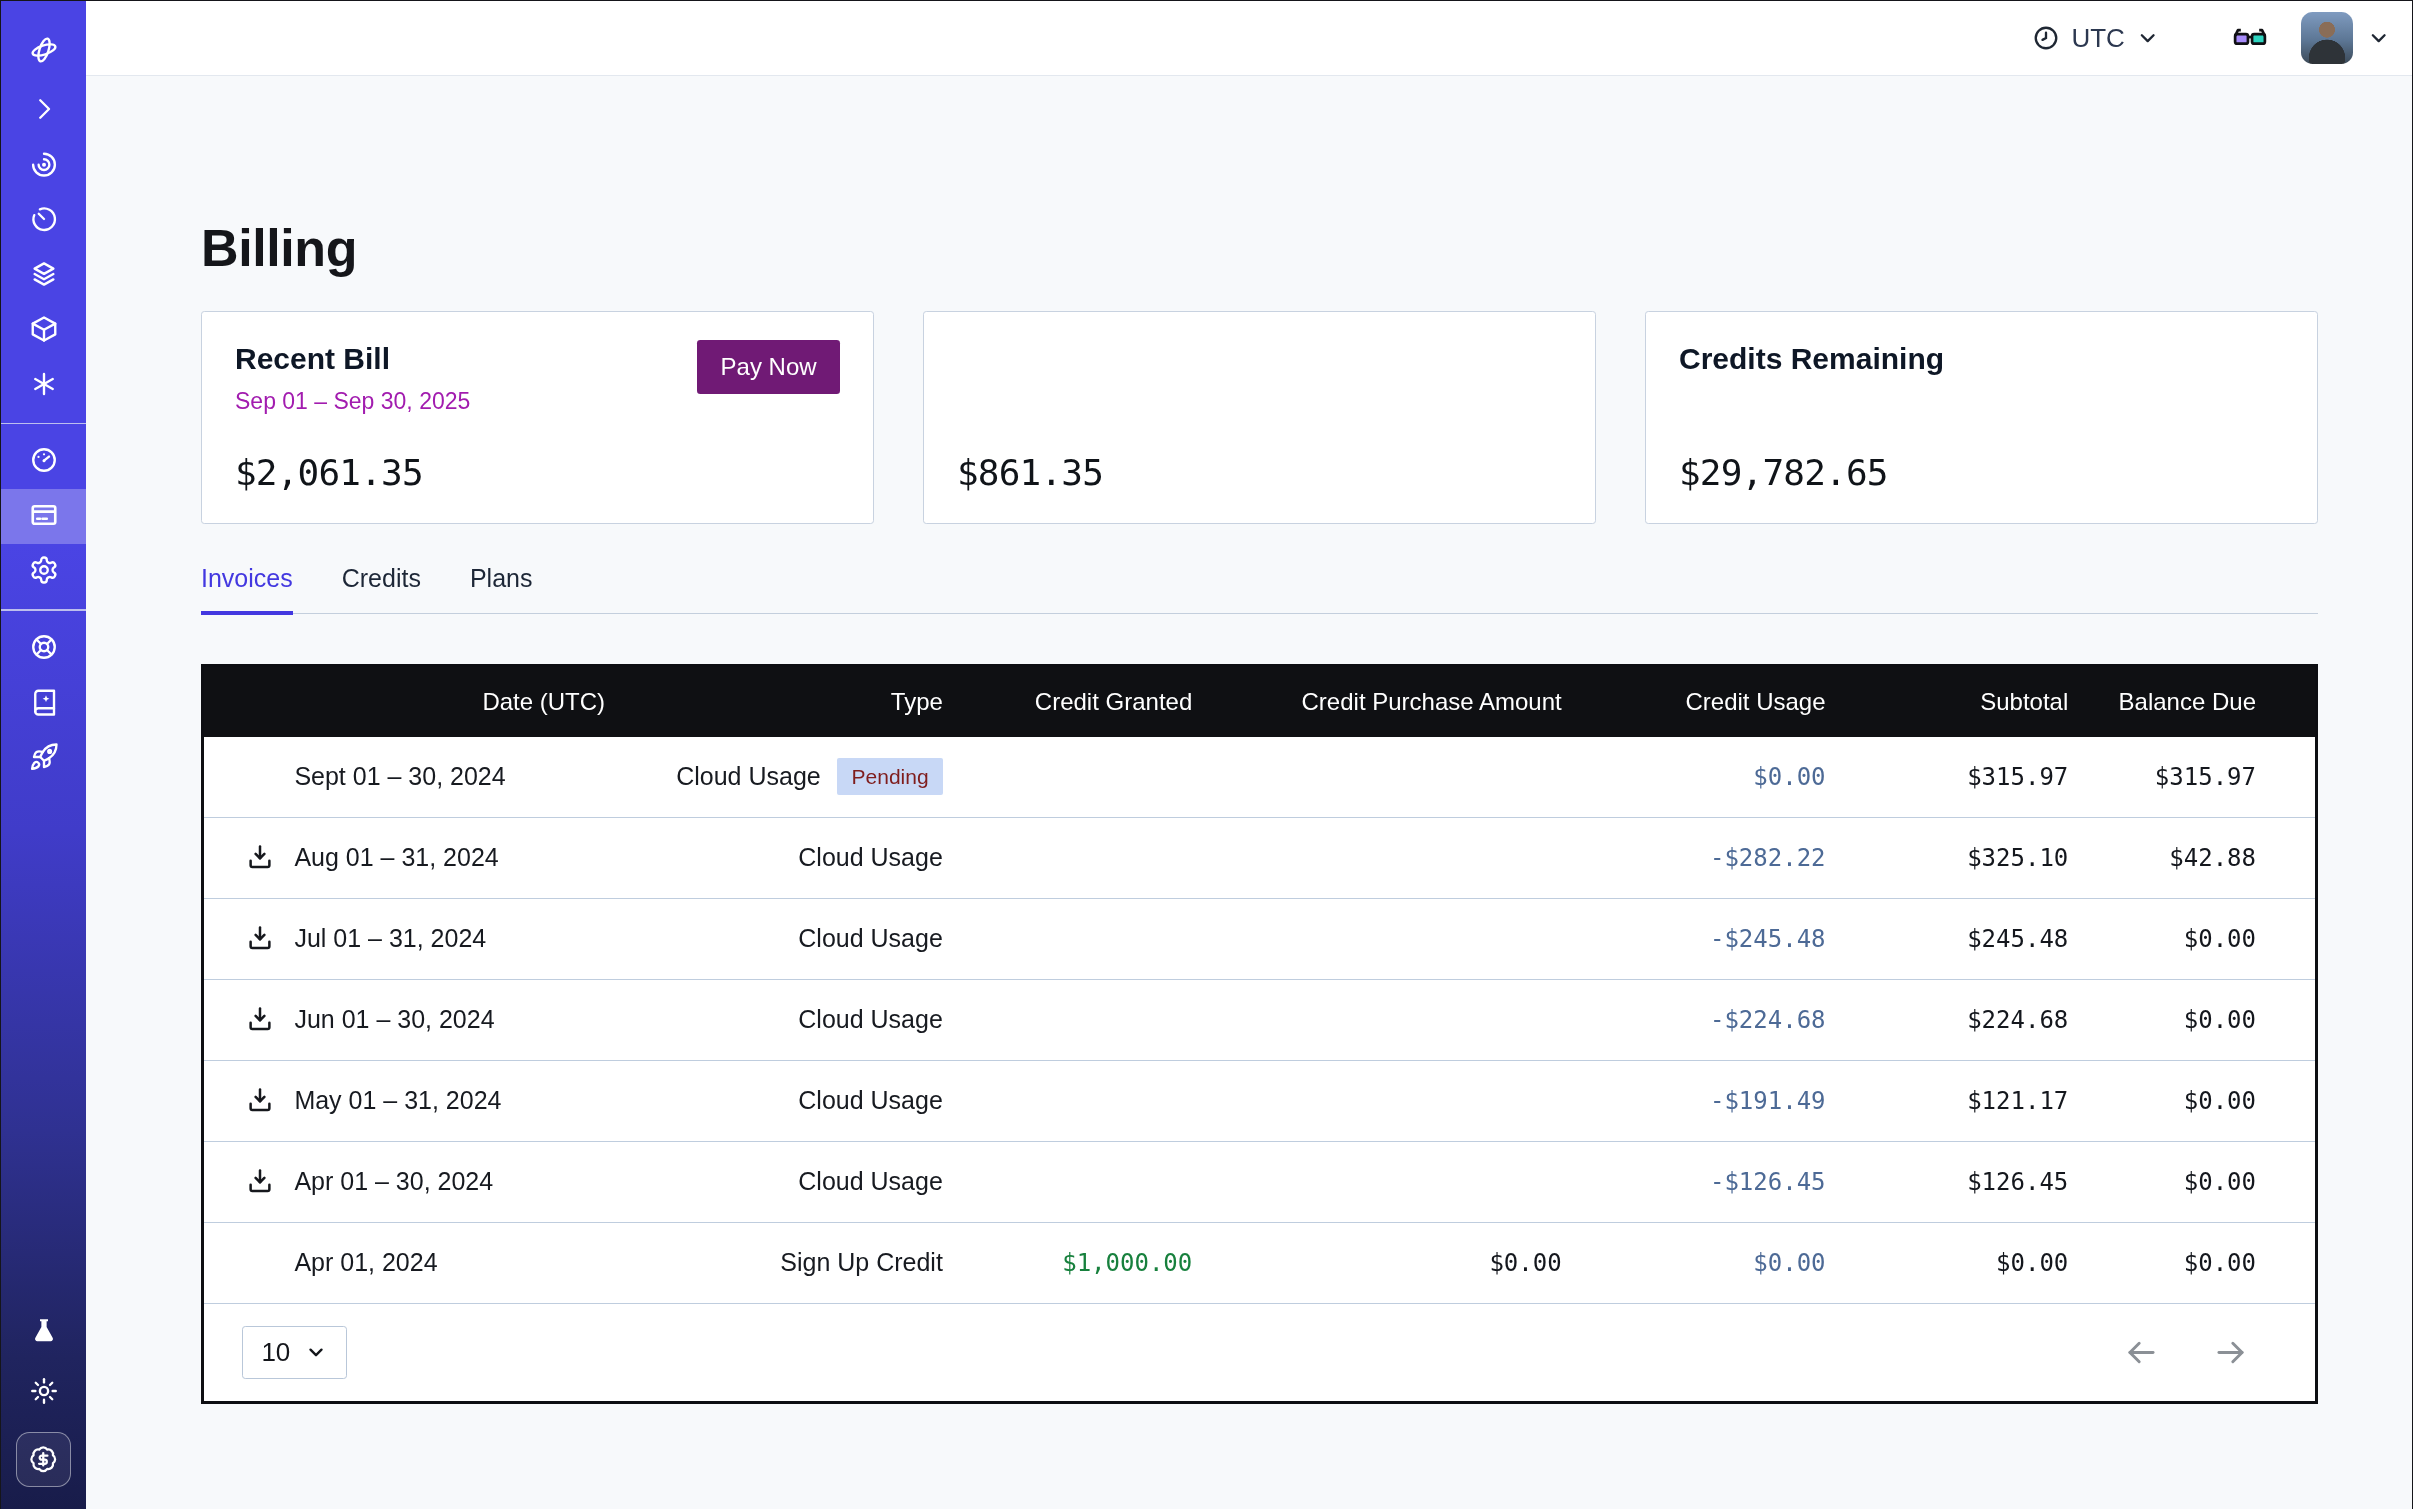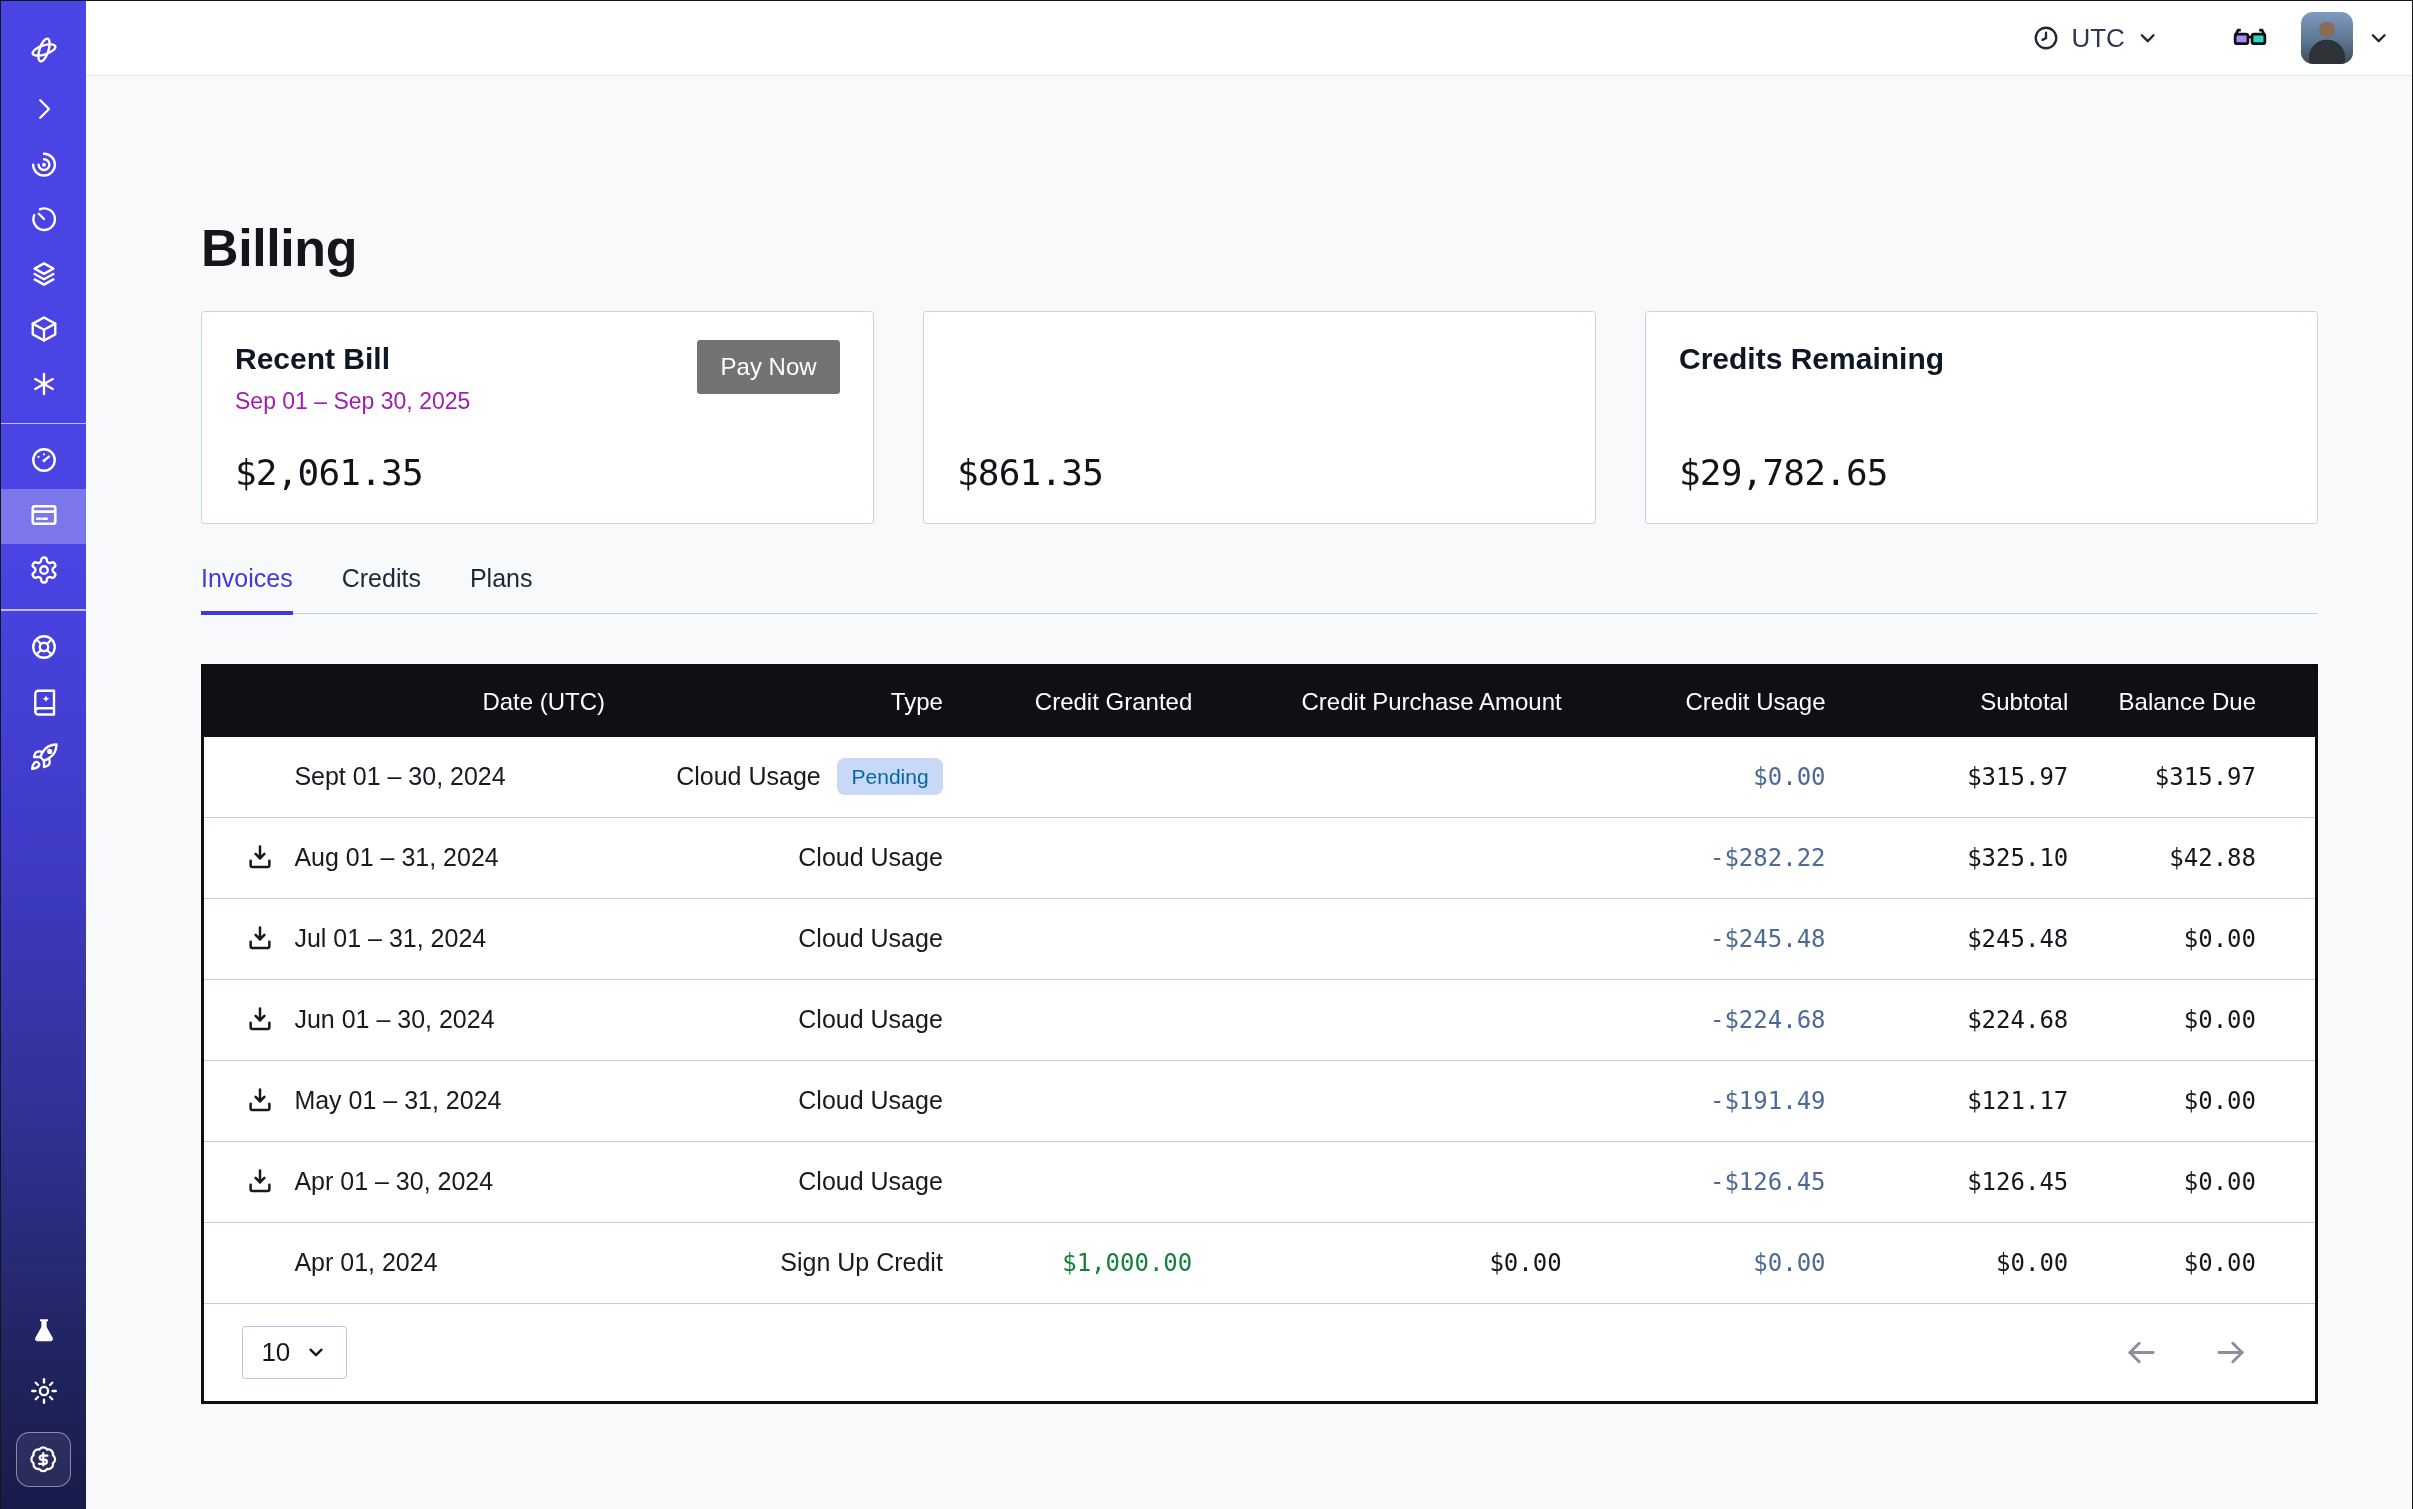--- a/index.html
+++ b/index.html
@@ -38,21 +38,21 @@
   h1.page-title { margin-top:132px; font-size:52px; font-weight:600; color:#15161a; letter-spacing:-0.4px; }
 
   
   .cards { margin-top:33px; display:grid; grid-template-columns:repeat(3,1fr); gap:49px; }
   .card { background:#fff; border:1.7px solid #c8d2e0; border-radius:3.3px; height:213px; padding:30px 33px;
     display:flex; flex-direction:column; }
   .card-head { display:flex; justify-content:space-between; align-items:flex-start; }
   .card-title { font-size:30px; font-weight:600; color:#0e1726; }
   .card-sub { margin-top:11.7px; font-size:23px; color:#a21caf; min-height:28.5px; }
   .card-amount { margin-top:auto; font-family:"DejaVu Sans Mono",monospace; font-size:36px; color:#101419; letter-spacing:-0.8px; }
-  .pay-btn { background:#737373; color:#fff; border:none; font-family:inherit; font-size:24px; padding:12.6px 23.4px;
+  .pay-btn { background:#701a75; color:#fff; border:none; font-family:inherit; font-size:24px; padding:12.6px 23.4px;
     border-radius:3.3px; cursor:pointer; margin-top:-1.7px; }
 
   
   .tabs { margin-top:40px; display:flex; gap:49px; border-bottom:1.7px solid #c4cfdd; }
   .tab { font-size:25px; color:#1d2737; padding-bottom:18.4px; border-bottom:4.2px solid transparent; margin-bottom:-2.9px; cursor:pointer; }
   .tab.active { color:#4338e0; border-bottom-color:#4338e0; }
 
   
   .table-wrap { margin-top:50px; border:3.3px solid #0d0e12; background:#fff; }
   table { width:100%; border-collapse:collapse; }
@@ -60,22 +60,22 @@
   th.l,td.l { text-align:right; }
   th.r,td.r { text-align:right; padding-right:25px; }
   th:first-child,td:first-child { padding-left:40px; }
   th:last-child,td:last-child { padding-right:59px;text-align:right; }
   tbody td { height:80px; font-size:25px; color:#171a20; }
   tbody tr + tr td { border-top:1.7px solid #bfcdde; }
   .datecell { display:flex; align-items:center; gap:18.4px; height:80px; }
   .dl-slot { width:32px; height:32px; flex:0 0 32px; }
   button.dl { width:32px; height:32px; border:none; background:none; padding:0; cursor:pointer; color:#16181d; }
   button.dl svg { width:30px; height:30px; }
-  .badge { display:inline-block; margin-left:16.7px; background:#c8d8f6; color:#0369a1; font-size:21px;
-    padding:6.7px 14.2px; border-radius:8px; vertical-align:1.7px; }
+  .badge { display:inline-block; margin-left:16.7px; background:#c8d8f6; color:#7f1d1d; font-size:21px;
+    padding:6.7px 14.2px; border-radius:2px; vertical-align:1.7px; }
   .num { font-family:"DejaVu Sans Mono",monospace; font-size:24px; color:#14171d; }
   .num.usage { color:#4d6a96; }
   .num.green { color:#17803d; }
 
   .table-footer { display:flex; justify-content:space-between; align-items:center; border-top:1.7px solid #bfcdde;
     padding:22px 33px 22px 38px; }
   .page-size { display:flex; align-items:center; gap:15px; border:1.7px solid #b9c7d9; border-radius:3.3px;
     background:#fff; padding:10px 18.4px; font-size:26px; color:#14161b; cursor:pointer; font-family:inherit; }
   .pager { display:flex; align-items:center; gap:52px; margin-right:33px; }
   .pager-btn { background:none; border:none; padding:0; cursor:pointer; color:#8b9096; display:flex; }

